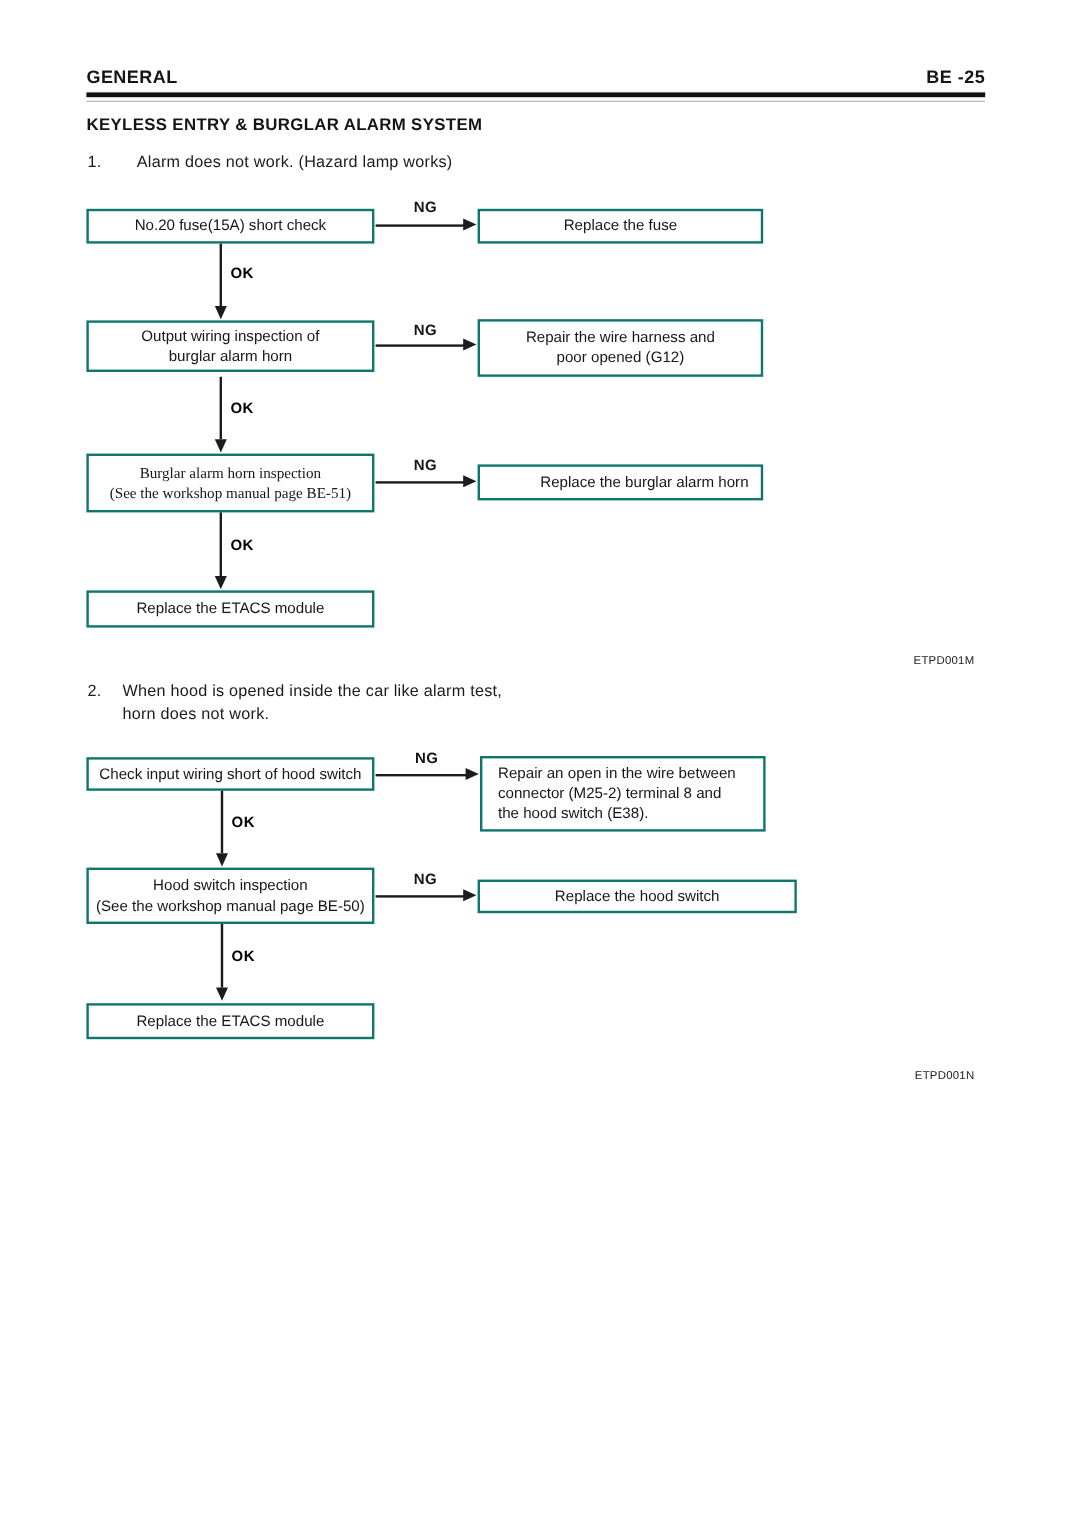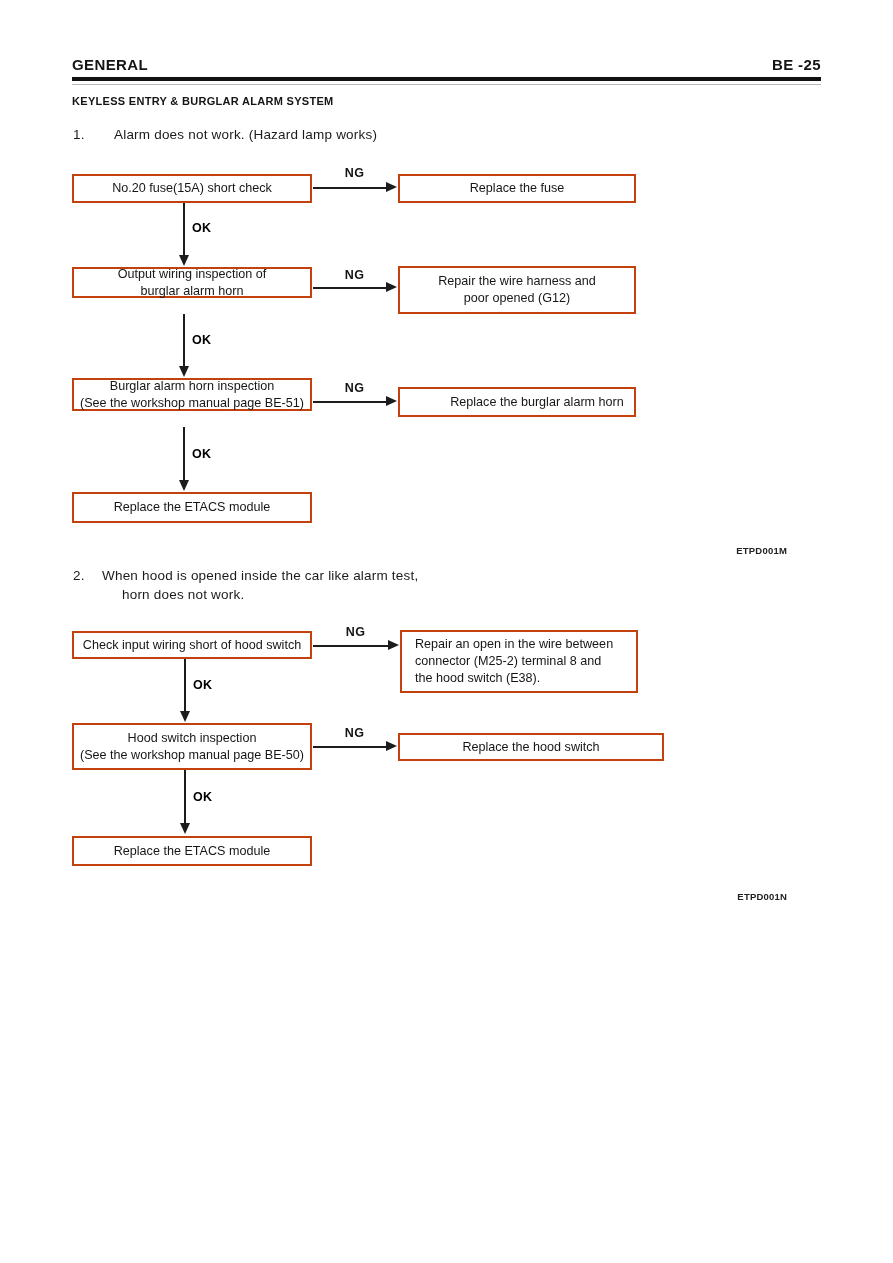--- a/index.html
+++ b/index.html
@@ -12,46 +12,46 @@
     overflow:hidden;
   }
   .hdr{
     position:absolute;top:56px;
     font-size:15px;font-weight:bold;letter-spacing:0.4px;color:#151515;
   }
   .rule{position:absolute;left:72px;width:749px;background:#111;}
   .rule-shadow{position:absolute;left:72px;width:749px;height:1px;background:#b9b9b9;}
   .doc-title{
     position:absolute;left:72px;top:95px;
-    font-size:11px;font-weight:bold;letter-spacing:0.3px;color:#151515;
+    font-size:14px;font-weight:bold;letter-spacing:0.3px;color:#151515;
   }
   .p-num,.p-line{
     position:absolute;font-size:13.5px;color:#1b1b1b;letter-spacing:0.2px;
   }
   .fbox{
     position:absolute;box-sizing:border-box;
-    border:2px solid #c2410c;background:#fff;
+    border:2px solid #0f766e;background:#fff;
     display:flex;flex-direction:column;justify-content:center;align-items:center;
     text-align:center;font-size:12.6px;line-height:17px;color:#161616;
   }
   .fbox span{white-space:nowrap;}
   .fbox.align-left{align-items:flex-start;text-align:left;padding-left:13px;padding-right:22px;}
   .hline{position:absolute;height:0;border-top:2px solid #1c1c1c;}
   .vline{position:absolute;width:0;border-left:2px solid #1c1c1c;}
   .arr-r{position:absolute;width:0;height:0;
     border-top:5px solid transparent;border-bottom:5px solid transparent;
     border-left:11px solid #1c1c1c;}
   .arr-d{position:absolute;width:0;height:0;
     border-left:5px solid transparent;border-right:5px solid transparent;
     border-top:11px solid #1c1c1c;}
   .ng{position:absolute;font-size:12.5px;font-weight:bold;text-align:center;color:#141414;letter-spacing:0.3px;}
   .ok{position:absolute;font-size:12.5px;font-weight:bold;color:#000000;letter-spacing:0.3px;}
   .figcode{
-    position:absolute;left:587px;width:200px;text-align:right;
-    font-size:9.5px;font-weight:bold;letter-spacing:0.2px;color:#222;
+    position:absolute;left:612px;width:200px;text-align:right;
+    font-size:9.5px;font-weight:normal;letter-spacing:0.2px;color:#222;
   }
 </style>
 </head>
 <body>
 
 <div id="page">
 
   <div class="hdr" style="left:72px;">GENERAL</div>
   <div class="hdr" style="right:72px;">BE -25</div>
   <div class="rule" style="top:77px;height:4px;"></div>
@@ -68,57 +68,57 @@
   <div class="hline" style="left:313px;top:187px;width:74px;"></div>
   <div class="arr-r" style="left:386px;top:182px;"></div>
   <div class="ng" style="left:313px;top:166px;width:83px;">NG</div>
   <div class="fbox" style="left:398px;top:174px;width:238px;height:29px;">
     <span>Replace the fuse</span>
   </div>
   <div class="vline" style="left:183px;top:203px;height:53px;"></div>
   <div class="arr-d" style="left:179px;top:255px;"></div>
   <div class="ok" style="left:192px;top:221px;">OK</div>
 
-  <div class="fbox" style="left:72px;top:267px;width:240px;height:31px;">
+  <div class="fbox" style="left:72px;top:267px;width:240px;height:43px;">
     <span>Output wiring inspection of</span>
     <span>burglar alarm horn</span>
   </div>
   <div class="hline" style="left:313px;top:287px;width:74px;"></div>
   <div class="arr-r" style="left:386px;top:282px;"></div>
   <div class="ng" style="left:313px;top:268px;width:83px;">NG</div>
   <div class="fbox" style="left:398px;top:266px;width:238px;height:48px;">
     <span>Repair the wire harness and</span>
     <span>poor opened (G12)</span>
   </div>
   <div class="vline" style="left:183px;top:314px;height:52px;"></div>
   <div class="arr-d" style="left:179px;top:366px;"></div>
   <div class="ok" style="left:192px;top:333px;">OK</div>
 
-  <div class="fbox" style="left:72px;top:378px;width:240px;height:33px;">
+  <div class="fbox" style="left:72px;top:378px;width:240px;height:49px;font-family:Liberation Serif, serif;">
     <span>Burglar alarm horn inspection</span>
     <span>(See the workshop manual page BE-51)</span>
   </div>
   <div class="hline" style="left:313px;top:401px;width:74px;"></div>
   <div class="arr-r" style="left:386px;top:396px;"></div>
   <div class="ng" style="left:313px;top:381px;width:83px;">NG</div>
   <div class="fbox" style="left:398px;top:387px;width:238px;height:30px;padding-left:40px;">
     <span>Replace the burglar alarm horn</span>
   </div>
   <div class="vline" style="left:183px;top:427px;height:53px;"></div>
   <div class="arr-d" style="left:179px;top:480px;"></div>
   <div class="ok" style="left:192px;top:447px;">OK</div>
 
   <div class="fbox" style="left:72px;top:492px;width:240px;height:31px;">
     <span>Replace the ETACS module</span>
   </div>
   <div class="figcode" style="top:545px;">ETPD001M</div>
 
   <div class="p-num" style="left:73px;top:568px;">2.</div>
   <div class="p-line" style="left:102px;top:568px;">When hood is opened inside the car like alarm test,</div>
-  <div class="p-line" style="left:102px;top:587px;margin-left:20px;">horn does not work.</div>
+  <div class="p-line" style="left:102px;top:587px;">horn does not work.</div>
 
   <div class="fbox" style="left:72px;top:631px;width:240px;height:28px;">
     <span>Check input wiring short of hood switch</span>
   </div>
   <div class="hline" style="left:313px;top:645px;width:76px;"></div>
   <div class="arr-r" style="left:388px;top:640px;"></div>
   <div class="ng" style="left:313px;top:625px;width:85px;">NG</div>
   <div class="fbox align-left" style="left:400px;top:630px;width:238px;height:63px;">
     <span>Repair an open in the wire between</span>
     <span>connector (M25-2) terminal 8 and</span>

